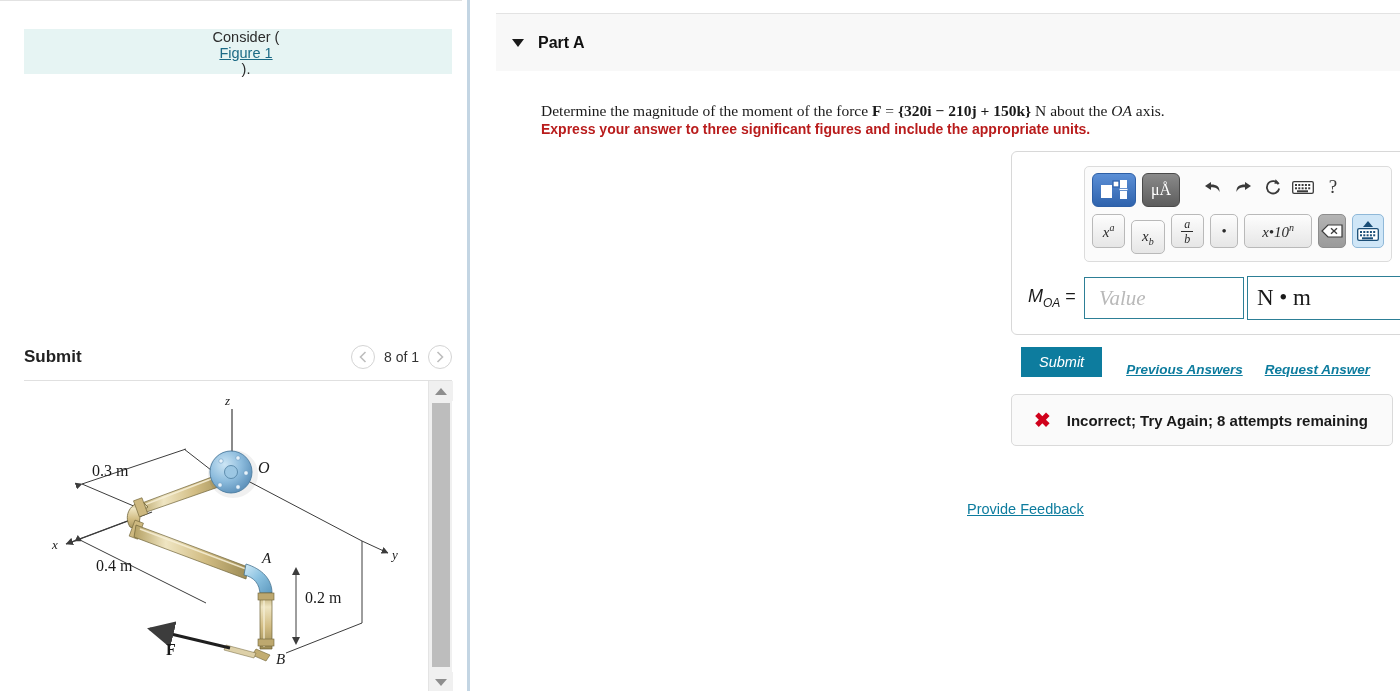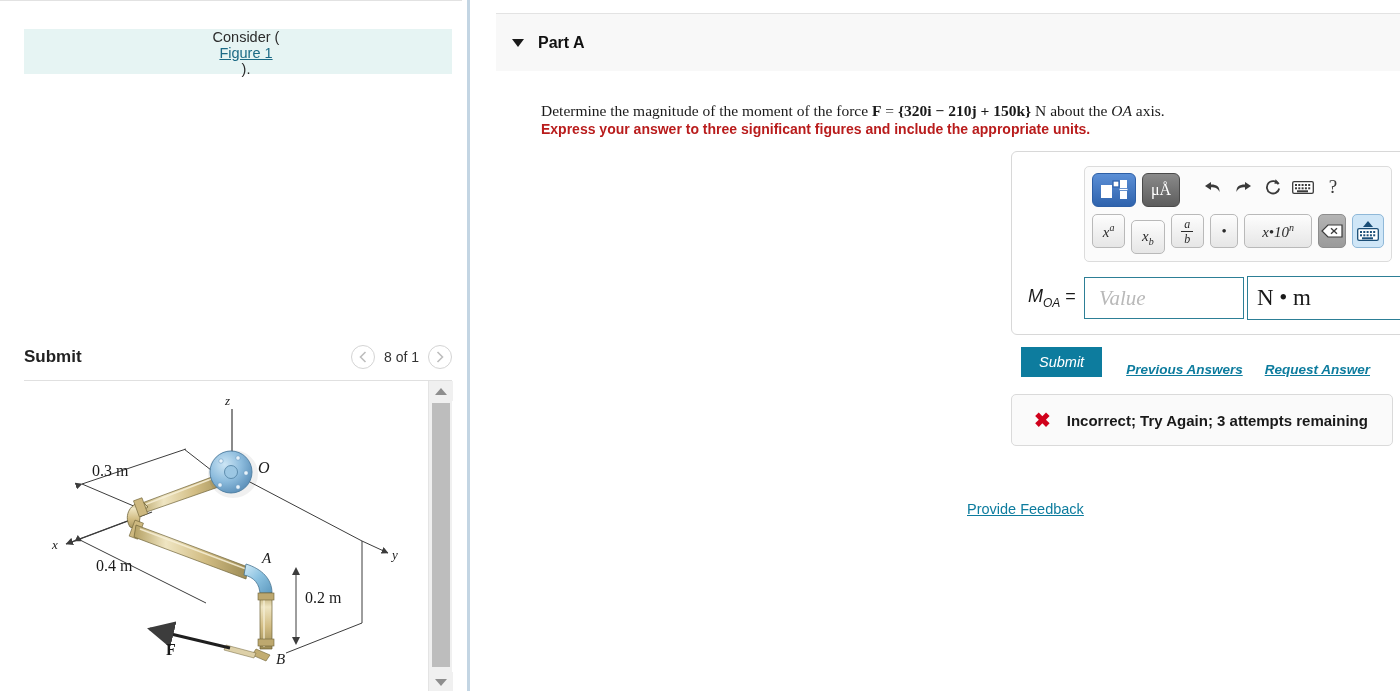--- a/index.html
+++ b/index.html
@@ -509,19 +509,19 @@
     </div>
 
     <div class="submit-row">
       <div class="submit-btn">Submit</div>
       <a class="link-teal" href="#">Previous Answers</a>
       <a class="link-teal second" href="#">Request Answer</a>
     </div>
 
     <div class="feedback-box">
       <span class="x-mark">✖</span>
-      <span class="fb-text">Incorrect; Try Again; 3 attempts remaining</span>
+      <span class="fb-text">Incorrect; Try Again; 8 attempts remaining</span>
     </div>
 
     <a class="provide-feedback" href="#">Provide Feedback</a>
   </div>
 
 </div>
 
 </body></html>

